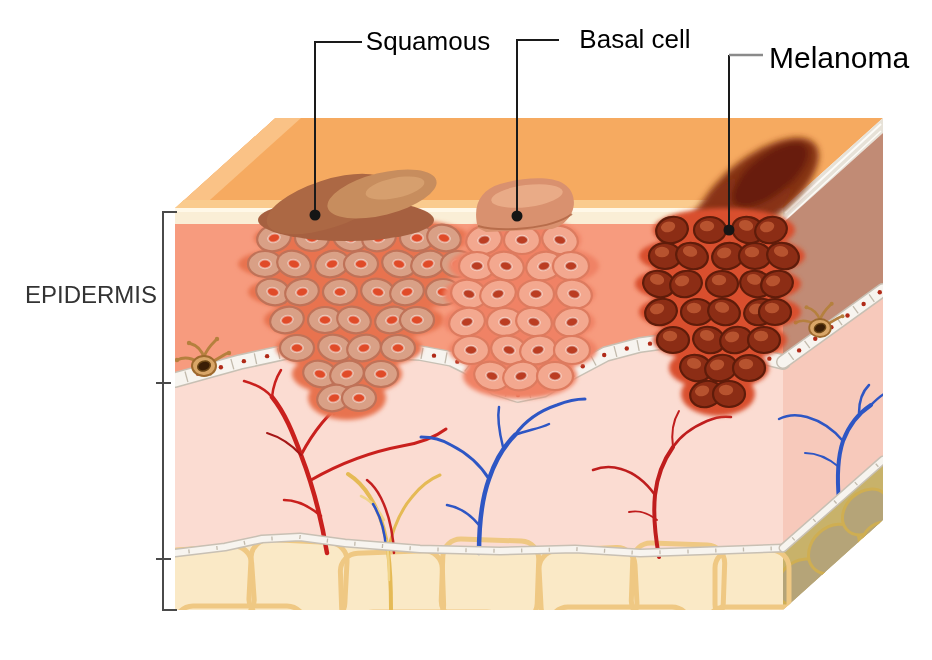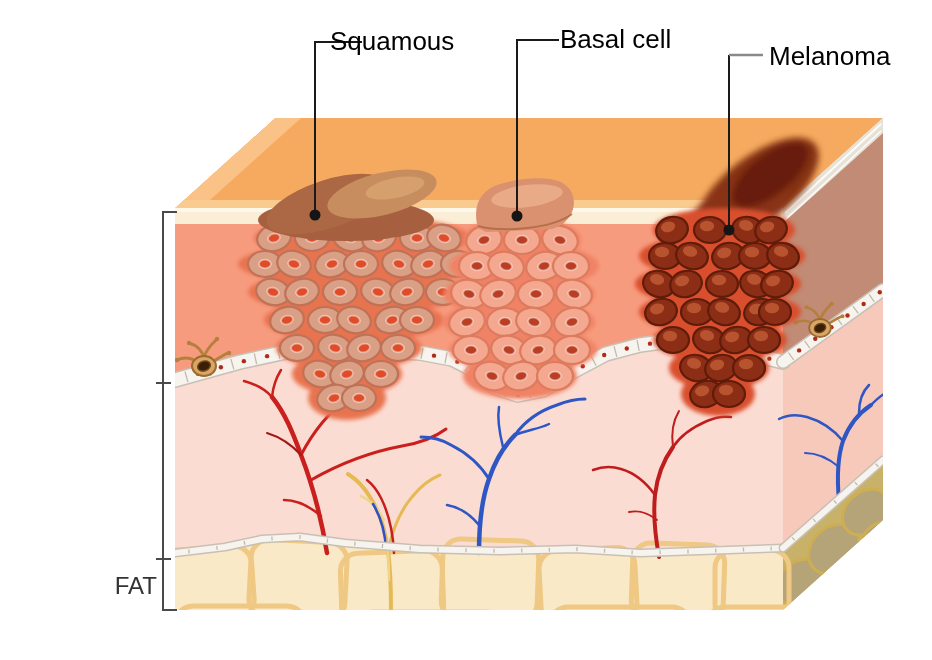--- a/index.html
+++ b/index.html
@@ -1,22 +1,22 @@
 <!DOCTYPE html>
 <html><head>
 <meta charset="utf-8">
 <style>
   html,body{margin:0;padding:0;background:#ffffff;}
   #canvas{position:relative;width:932px;height:660px;background:#ffffff;overflow:hidden;
           font-family:"Liberation Sans", sans-serif;}
   svg{position:absolute;left:0;top:0;}
   .lbl{position:absolute;color:#000;line-height:1.16;}
-  .lbl.top{font-size:26px;}
+  .lbl.top{font-size:26px;text-align:center;}
   .lbl.side{font-size:24px;color:#333;text-align:right;width:157px;left:0;}
-  .lbl.mel{font-size:26px;text-align:left;}
+  .lbl.mel{font-size:30px;text-align:left;}
 </style>
 </head>
 <body>
 
 <div id="canvas">
 
 <svg width="932" height="660" viewBox="0 0 932 660">
   <defs>
     <filter id="b3" x="-40%" y="-40%" width="180%" height="180%">
           <feGaussianBlur stdDeviation="3"></feGaussianBlur>
@@ -706,15 +706,15 @@
 </svg>
 
 <div class="lbl top" style="left:330px;top:26px;width:196px">
   <div>Squamous</div>
 </div>
 <div class="lbl top" style="left:560px;top:24px;width:150px">
   <div>Basal cell</div>
 </div>
 <div class="lbl mel" style="left:769px;top:41px;width:160px">Melanoma</div>
 
-<div class="lbl side" style="top:572px">FAT</div>
+<div class="lbl side" style="top:281px">EPIDERMIS</div>
 
 </div>
 
 </body></html>

